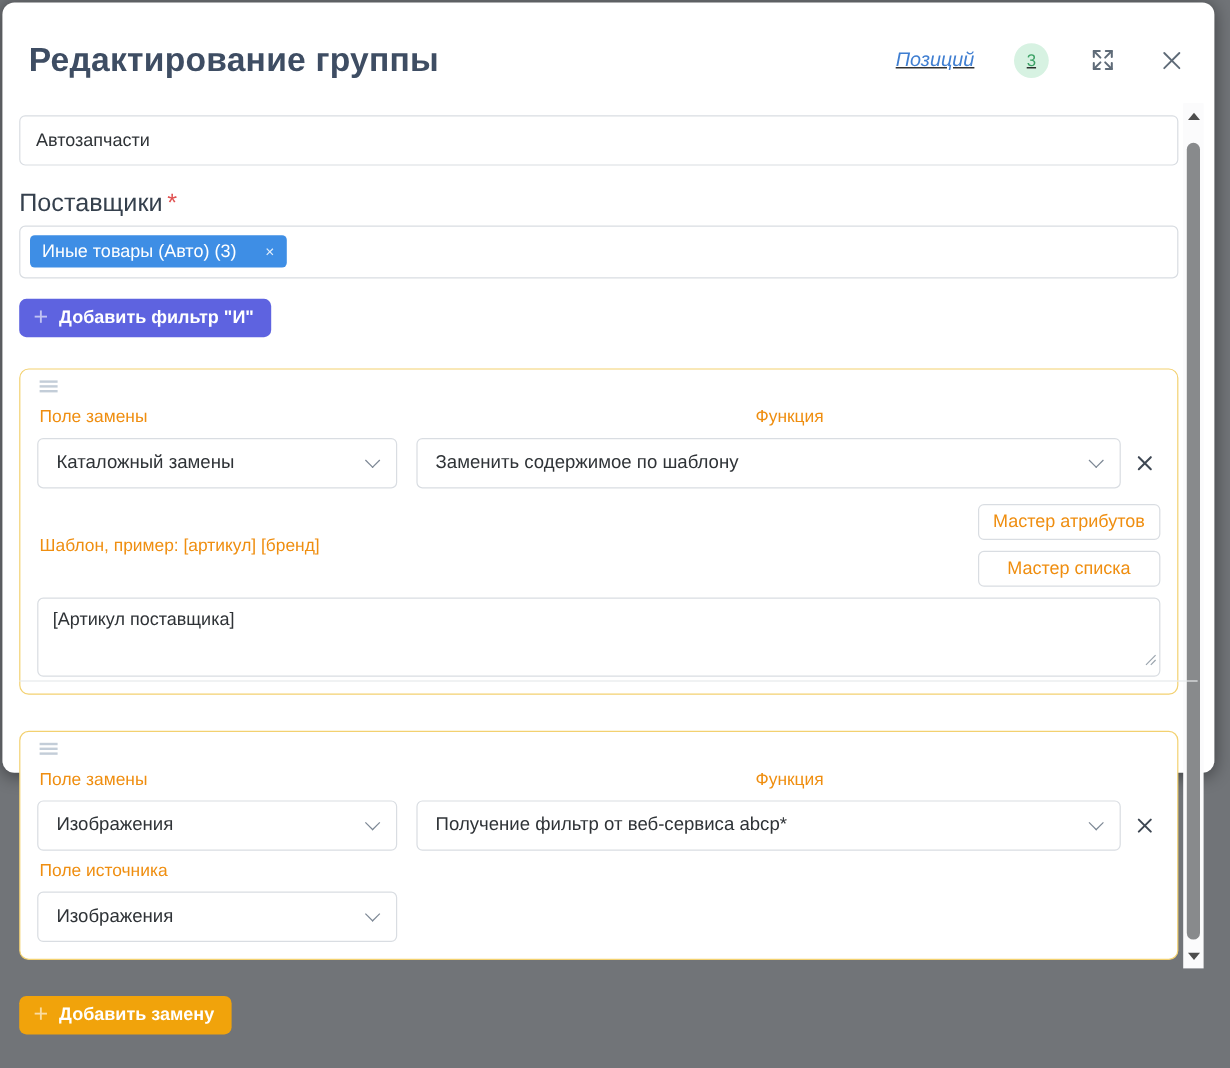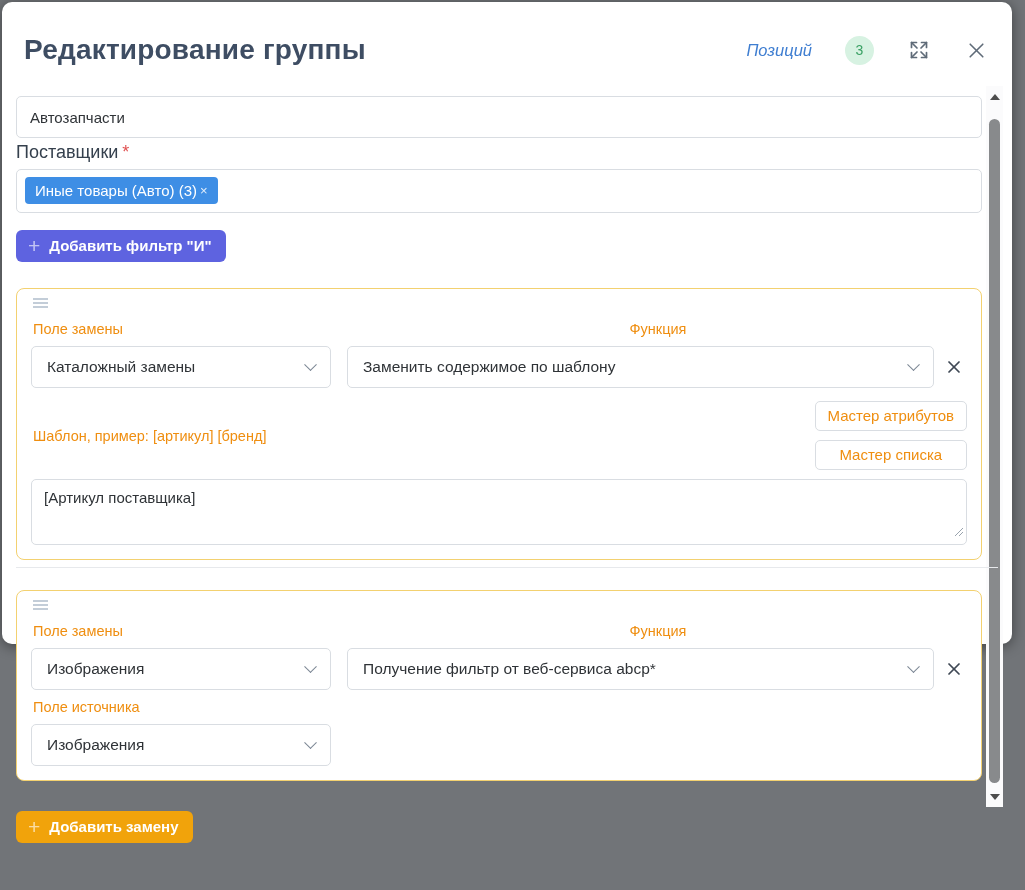--- a/index.html
+++ b/index.html
@@ -12,37 +12,37 @@
   }
   .modal {
     position:absolute; left:2px; top:2px; width:1010px; height:642px;
     background:#ffffff; border-radius:10px;
     box-shadow:0 2px 14px rgba(0,0,0,.45);
   }
   
   .m-header { position:absolute; top:0; left:0; right:0; height:86px;
     display:flex; align-items:center; padding:10px 24px 0 22px; }
   .m-title { font-size:28px; font-weight:bold; color:#3e4d63; letter-spacing:.2px; }
-  .h-right { margin-left:auto; display:flex; align-items:center; gap:33px; }
+  .h-right { margin-left:auto; display:flex; align-items:center; gap:33px;text-decoration:underline; }
   .positions { font-style:italic; color:#3f7ed1; font-size:16.5px; }
   .badge { width:29px; height:29px; border-radius:50%; background:#d7f2e2;
     color:#3aa164; font-size:14px; display:flex; align-items:center; justify-content:center; }
   .hicon { width:24px; height:24px; display:flex; align-items:center; justify-content:center; cursor:pointer; }
   
   .m-body { position:absolute; top:86px; left:14px; width:966px; }
   .text-input {
     width:100%; height:42px; border:1px solid #d9dde2; border-radius:5px;
     padding:0 13px; font-size:15px; color:#2f3337; font-family:"Liberation Sans",sans-serif;
     margin-top:8px; outline:none; background:#fff;
   }
-  .field-label { margin-top:4px; font-size:18px; color:#35404d; }
+  .field-label { margin-top:20px; font-size:21px; color:#35404d; }
   .req { color:#e05252; margin-left:4px; }
   .tag-field { margin-top:6px; min-height:44px; border:1px solid #d9dde2; border-radius:5px;
     padding:7px 8px; display:flex; align-items:flex-start; }
-  .tag { display:inline-flex; align-items:center; gap:3px; background:#3e8ee5; color:#fff;
+  .tag { display:inline-flex; align-items:center; gap:24px; background:#3e8ee5; color:#fff;
     border-radius:4px; padding:5px 10px; font-size:15px; }
   .tag-x { font-size:13px; opacity:.85; cursor:pointer; line-height:1; }
   .btn { display:inline-flex; align-items:center; border:none; border-radius:6px;
     color:#fff; font-size:15px; font-weight:bold; padding:7px 14px 8px 12px;
     font-family:"Liberation Sans",sans-serif; cursor:pointer; }
   .btn .plus { font-weight:normal; font-size:21px; line-height:14px; color:rgba(255,255,255,.62); margin-right:9px; }
   .btn-purple { background:#5e63e0; margin-top:17px; }
   .btn-orange { background:#f1a30b; margin-top:30px; }
   
   .card { border:1px solid #f3d170; border-radius:8px; padding:7px 14px 14px; background:#fff; }

